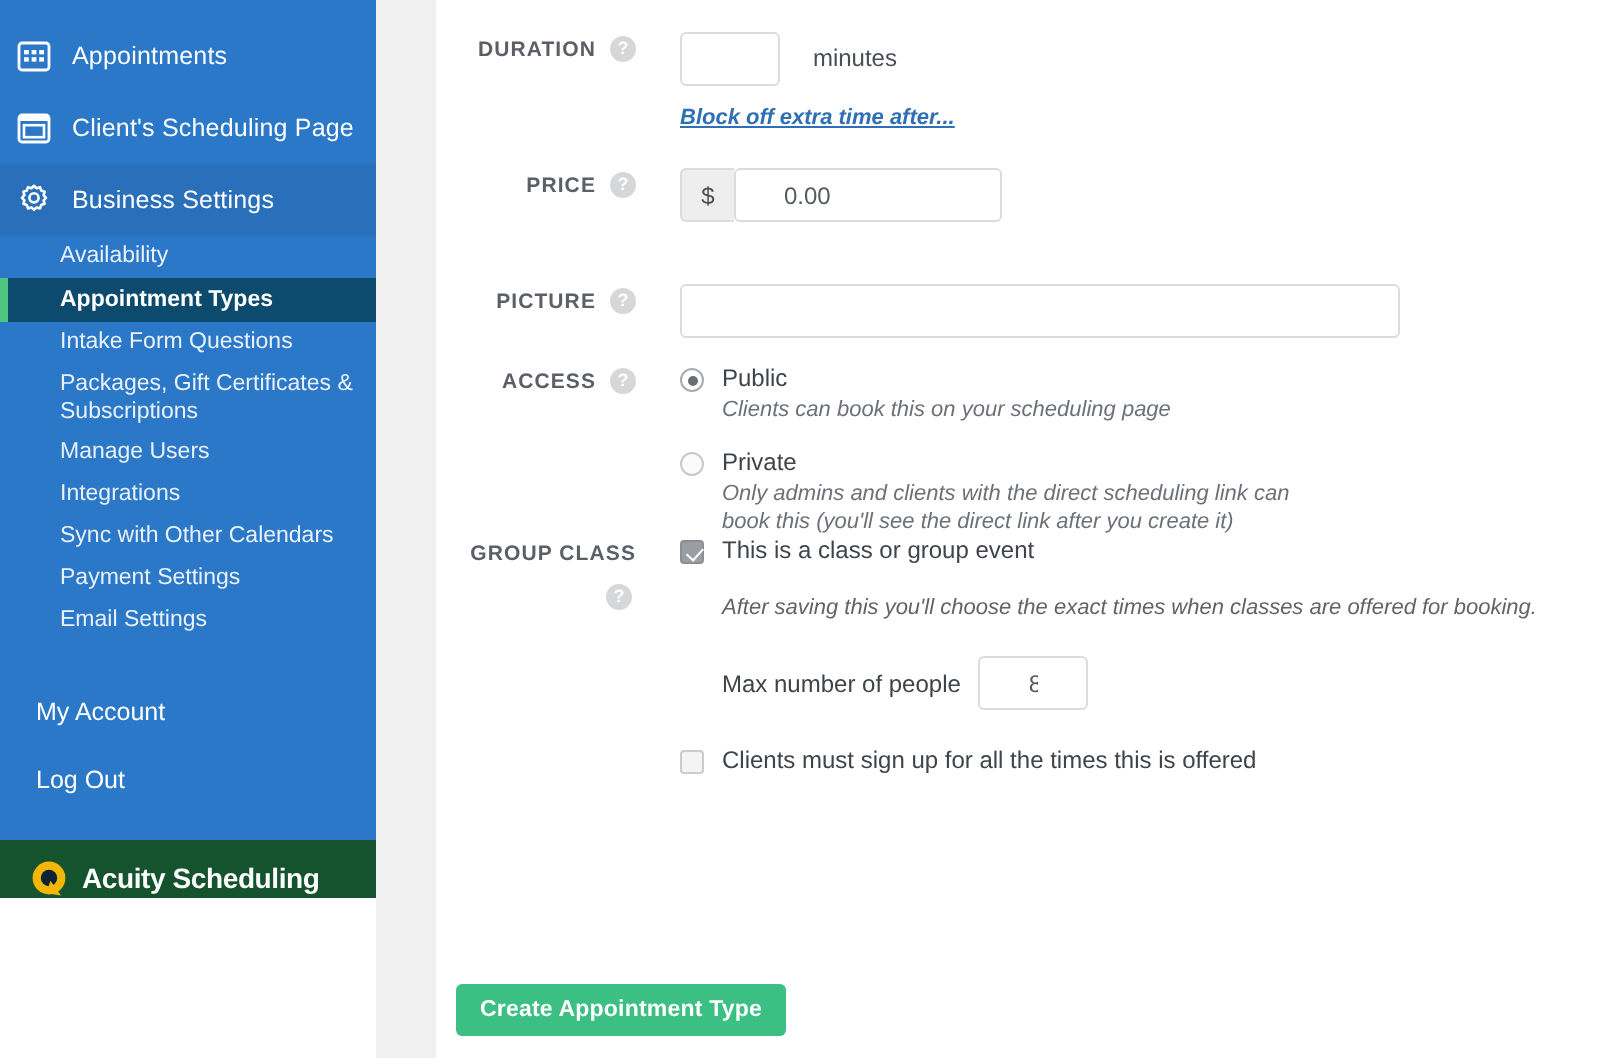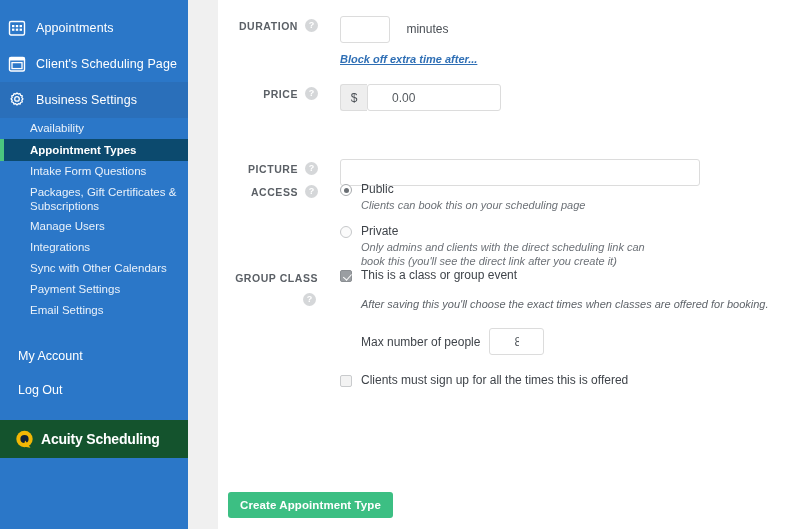--- a/index.html
+++ b/index.html
@@ -7,21 +7,21 @@
     margin: 0; padding: 0;
     width: 800px; height: 529px;
     background: #ffffff;
     font-family: "Liberation Sans", sans-serif;
     overflow: hidden;
   }
   .app { position: relative; width: 800px; height: 529px; display: flex; }
 
   
   .sidebar {
-    width: 188px; height: 529px;
+    width: 188px; height: 449px;
     background: #2b77c8;
     flex: 0 0 188px;
     position: relative;
     overflow: hidden;
   }
   .gutter {
     width: 30px; height: 529px;
     background: #f0f0f0;
     flex: 0 0 30px;
   }
@@ -393,21 +393,21 @@
     <div class="row" style="top:84px;">
       <div class="label-col">
         <span class="flabel">PRICE</span><span class="help">?</span>
       </div>
       <div class="field-col input-group">
         <span class="addon">$</span>
         <input type="text" class="inp-price" value="0.00" style="">
       </div>
     </div>
 
-    <div class="row" style="top:159px;">
+    <div class="row" style="top:142px;">
       <div class="label-col">
         <span class="flabel">PICTURE</span><span class="help">?</span>
       </div>
       <div class="field-col">
         <input type="text" class="inp-picture" value="" style="">
       </div>
     </div>
 
     <div class="row" style="top:182px;">
       <div class="label-col">

